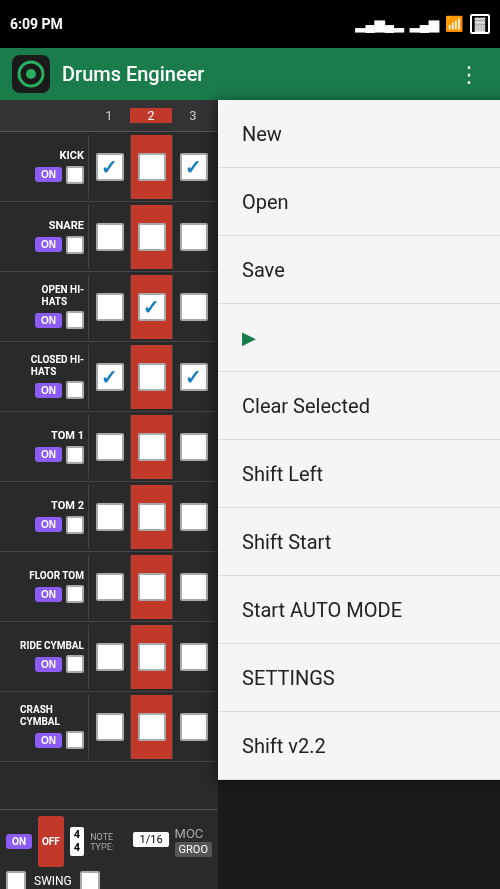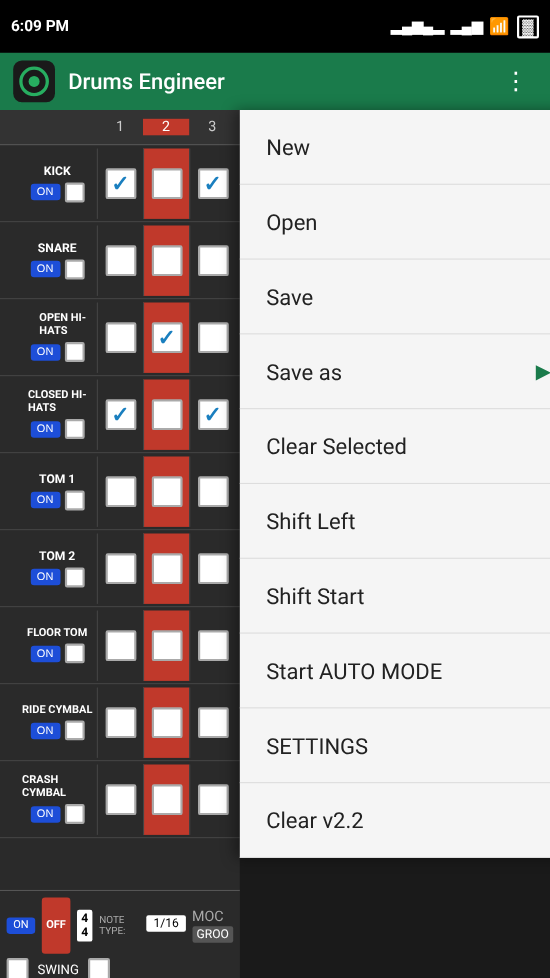--- a/index.html
+++ b/index.html
@@ -113,41 +113,41 @@
       align-items: center;
       border-bottom: 1px solid #444;
       height: 70px;
       flex-shrink: 0;
     }
     .drum-label-area {
       width: 88px;
       flex-shrink: 0;
       display: flex;
       flex-direction: column;
-      align-items: center;
+      align-items: flex-end;
       padding: 4px 4px 4px 20px;
       gap: 3px;
     }
     .drum-name {
       color: #fff;
       font-size: 11px;
       font-weight: bold;
       text-transform: uppercase;
       line-height: 1.2;
     }
     .drum-btn-row {
       display: flex;
       gap: 4px;
       align-items: center;
     }
     .on-btn {
-      background: #1d4ed8;
+      background: #8b5cf6;
       color: #fff;
       font-size: 10px;
-      font-weight: normal;
+      font-weight: bold;
       border: none;
       border-radius: 3px;
       padding: 2px 6px;
       cursor: pointer;
     }
     .off-btn {
       background: #c0392b;
       color: #fff;
       font-size: 10px;
       font-weight: bold;
@@ -562,36 +562,35 @@
     <div class="menu-item">
       <span class="menu-item-text">New</span>
     </div>
     <div class="menu-item">
       <span class="menu-item-text">Open</span>
     </div>
     <div class="menu-item">
       <span class="menu-item-text">Save</span>
     </div>
     <div class="menu-item">
-      <span class="menu-item-text">Save as</span>
       <span class="menu-arrow">▶</span>
     </div>
     <div class="menu-item">
       <span class="menu-item-text">Clear Selected</span>
     </div>
     <div class="menu-item">
       <span class="menu-item-text">Shift Left</span>
     </div>
     <div class="menu-item">
       <span class="menu-item-text">Shift Start</span>
     </div>
     <div class="menu-item">
       <span class="menu-item-text">Start AUTO MODE</span>
     </div>
     <div class="menu-item">
       <span class="menu-item-text">SETTINGS</span>
     </div>
     <div class="menu-item">
-      <span class="menu-item-text">Clear v2.2</span>
+      <span class="menu-item-text">Shift v2.2</span>
     </div>
   </div>
 
 </div>
 
 </body></html>

